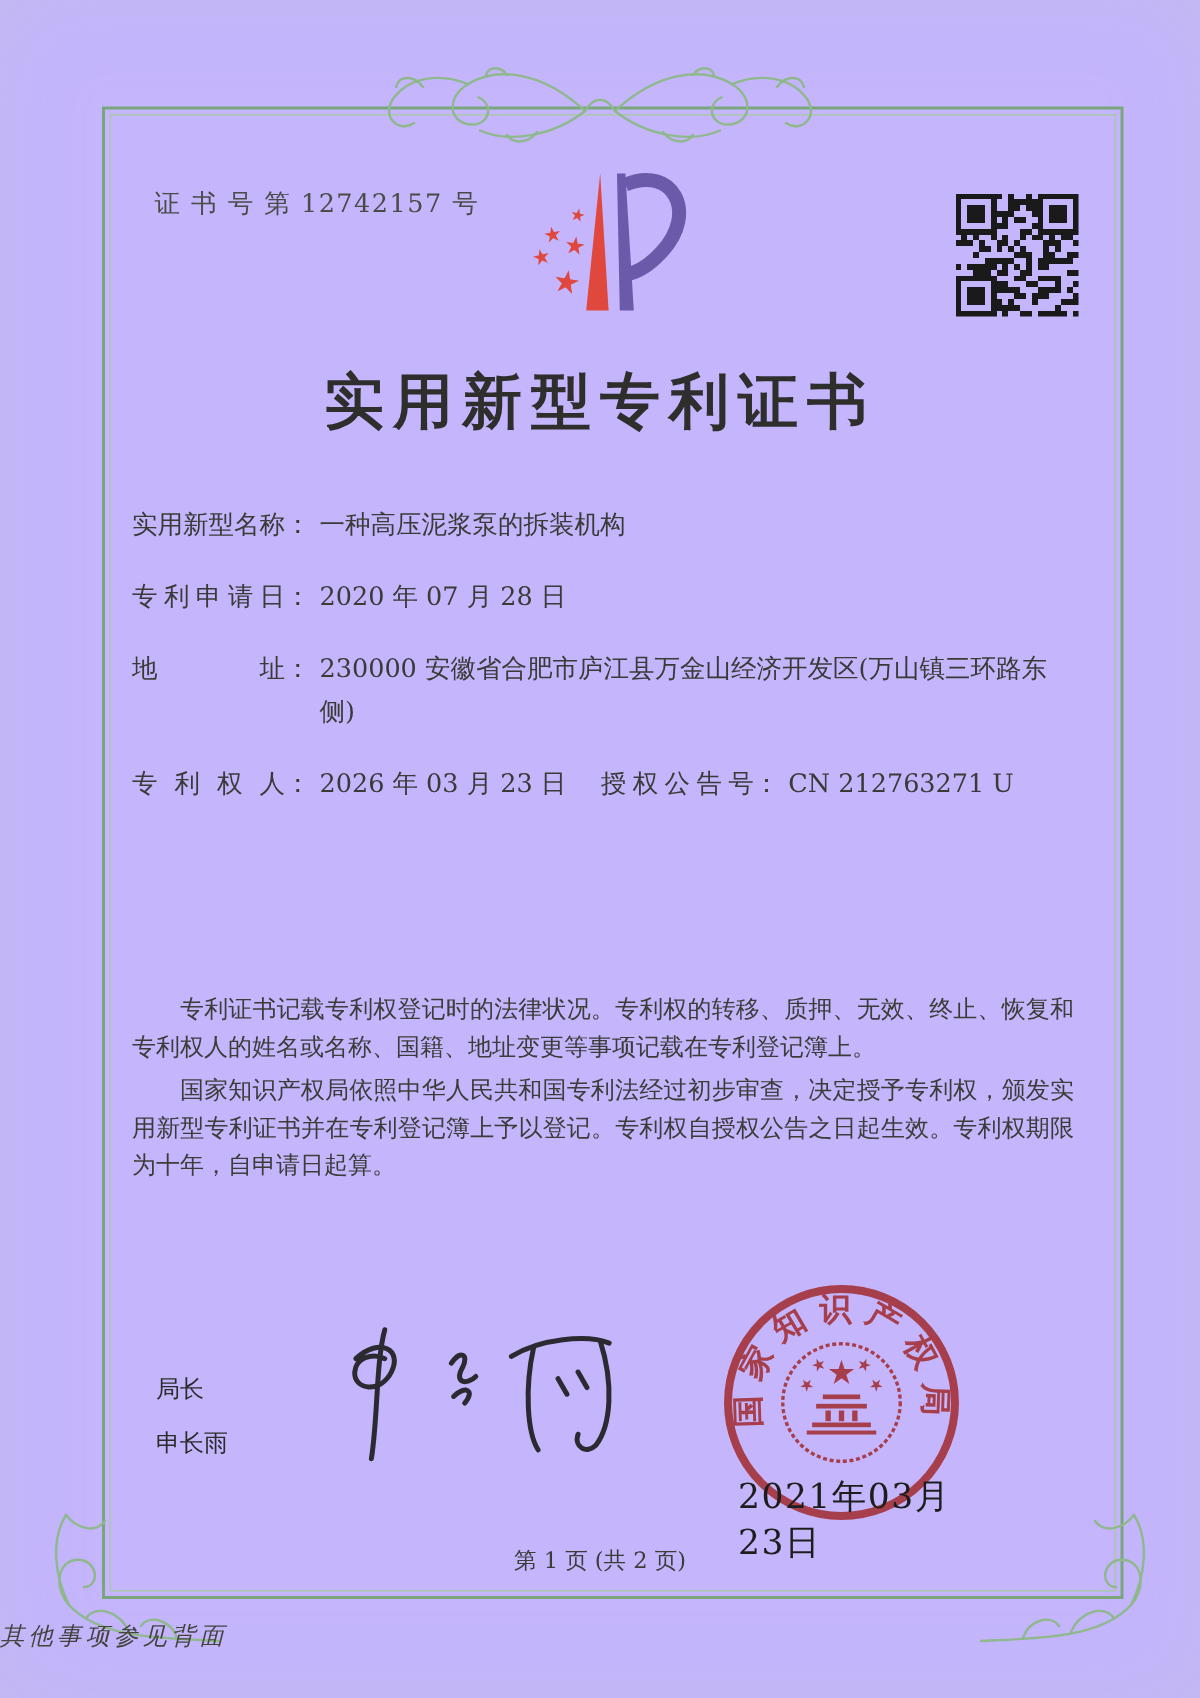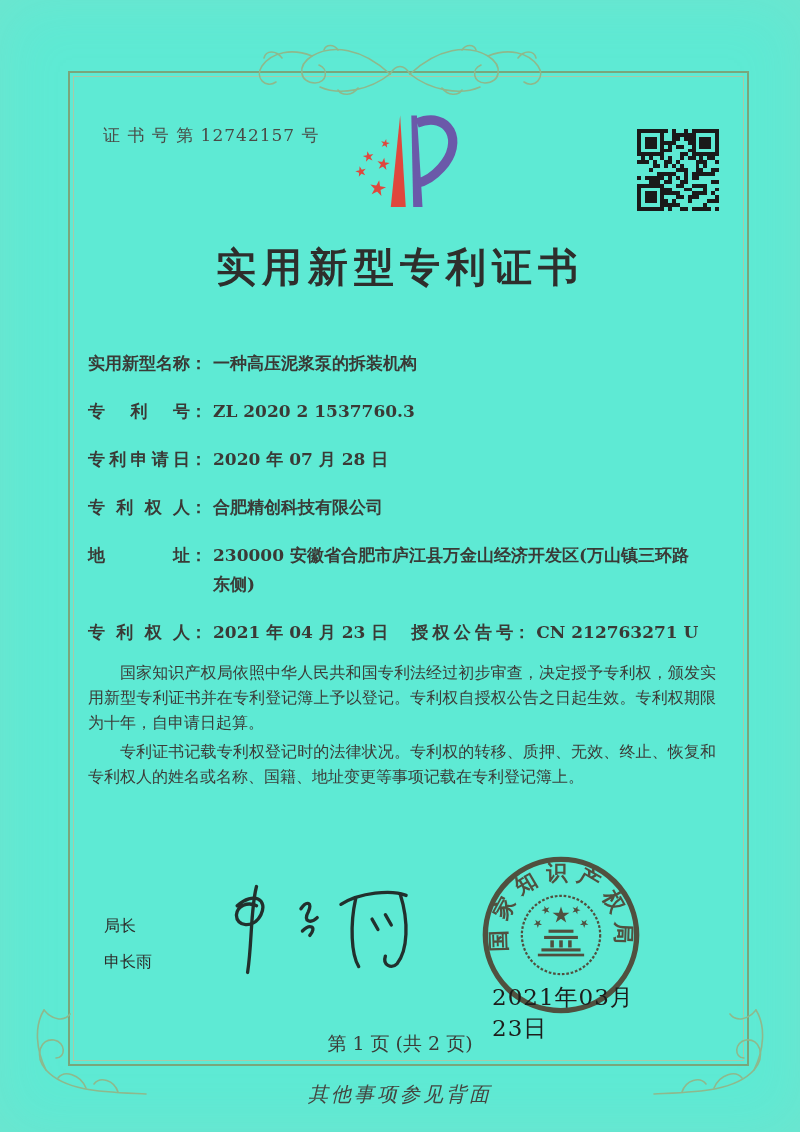--- a/index.html
+++ b/index.html
@@ -3,21 +3,21 @@
 <meta charset="utf-8">
 <style>
   html,body{margin:0;padding:0;}
   body{
     width:800px;height:1132px;
     background:#e9e9e7;
     font-family:"DejaVu Serif","Liberation Serif",serif;
   }
   .sheet{
     position:relative;width:800px;height:1132px;overflow:hidden;
-    background:#5eead4;
+    background:#c4b5fd;
     box-shadow:inset 0 0 60px rgba(190,205,185,.18);
   }
   .frame{
     position:absolute;left:68px;top:71px;width:677px;height:991px;
     border:2px solid #7aa67b;pointer-events:none;
   }
   .frame::after{
     content:"";position:absolute;inset:3px;border:1px solid #aac8a7;
   }
   .cert-no{
@@ -25,21 +25,21 @@
     font-size:17px;color:#4a4a46;letter-spacing:1px;
   }
   .logo{position:absolute;left:336px;top:110px;width:132px;height:112px;}
   .qr{position:absolute;left:637px;top:129px;width:82px;height:82px;}
   .qr svg{width:100%;height:100%;}
   .title{
     position:absolute;left:0;top:240px;width:800px;margin:0;
     text-align:center;font-size:40px;font-weight:700;
     letter-spacing:6px;color:#2e2e2c;
   }
-  .fields{position:absolute;left:88px;top:349px;width:640px;color:#3a3a36;font-weight:bold;}
+  .fields{position:absolute;left:88px;top:336px;width:640px;color:#3a3a36;}
   .row{margin-bottom:19px;font-size:17px;line-height:29px;}
   .lab{display:inline-block;width:102px;text-align:justify;text-align-last:justify;vertical-align:top;}
   .colon{vertical-align:top;}
   .val{display:inline-block;vertical-align:top;margin-left:6px;}
   .row-addr .val{width:490px;}
   .grant-pair2{margin-left:23px;}
   .grant-pair2 .lab{width:102px;}
   .paragraphs{
     position:absolute;left:88px;top:660px;width:628px;
     font-size:16px;line-height:25px;color:#3c3c38;text-align:justify;
@@ -48,25 +48,25 @@
   .director{position:absolute;left:104px;top:908px;font-size:16px;color:#2c2c2a;line-height:36px;}
   .sig{position:absolute;left:215px;top:868px;width:200px;height:120px;}
   .seal{position:absolute;left:472px;top:846px;width:178px;height:178px;mix-blend-mode:multiply;opacity:.92;}
   .seal svg{width:100%;height:100%;}
   .seal-date{
     position:absolute;left:492px;top:982px;width:160px;
     font-size:23px;color:#1d1d1b;letter-spacing:1px;z-index:3;
   }
   .page-num{
     position:absolute;left:0;top:1031px;width:800px;text-align:center;
-    font-size:19px;color:#3c3c38;
+    font-size:15px;color:#3c3c38;
   }
   .back-note{
-    position:absolute;left:0;top:1081px;width:800px;text-align:center;
-    font-size:20px;color:#44443f;letter-spacing:3px;font-style:italic;
+    position:absolute;left:0;top:1081px;width:800px;
+    font-size:16px;color:#44443f;letter-spacing:3px;font-style:italic;
   }
   .flourish-top{position:absolute;left:50%;top:36px;transform:translateX(-50%);width:320px;height:72px;}
   .flourish-bl{position:absolute;left:26px;top:1000px;width:130px;height:100px;}
   .flourish-br{position:absolute;right:26px;top:1000px;width:130px;height:100px;transform:scaleX(-1);}
 </style>
 </head>
 <body>
 
 <svg width="0" height="0" style="position:absolute">
   <defs>
@@ -379,39 +379,33 @@
       </svg>
   </div>
 
   <h1 class="title">实用新型专利证书</h1>
 
   <div class="fields">
     <div class="row">
       <span class="lab">实用新型名称</span><span class="colon">：</span><span class="val">一种高压泥浆泵的拆装机构</span>
     </div>
     <div class="row">
-      <span class="lab">专利号</span><span class="colon">：</span><span class="val">ZL 2020 2 1537760.3</span>
-    </div>
-    <div class="row">
       <span class="lab">专利申请日</span><span class="colon">：</span><span class="val">2020 年 07 月 28 日</span>
-    </div>
-    <div class="row">
-      <span class="lab">专利权人</span><span class="colon">：</span><span class="val">合肥精创科技有限公司</span>
     </div>
     <div class="row row-addr">
       <span class="lab">地址</span><span class="colon">：</span><span class="val">230000 安徽省合肥市庐江县万金山经济开发区(万山镇三环路东侧)</span>
     </div>
     <div class="row">
-      <span><span class="lab">专利权人</span><span class="colon">：</span><span class="val">2021 年 04 月 23 日</span></span><span class="grant-pair2"><span class="lab">授权公告号</span><span class="colon">：</span><span class="val">CN 212763271 U</span></span>
+      <span><span class="lab">专利权人</span><span class="colon">：</span><span class="val">2026 年 03 月 23 日</span></span><span class="grant-pair2"><span class="lab">授权公告号</span><span class="colon">：</span><span class="val">CN 212763271 U</span></span>
     </div>
   </div>
 
   <div class="paragraphs">
+    <p>专利证书记载专利权登记时的法律状况。专利权的转移、质押、无效、终止、恢复和专利权人的姓名或名称、国籍、地址变更等事项记载在专利登记簿上。</p>
     <p>国家知识产权局依照中华人民共和国专利法经过初步审查，决定授予专利权，颁发实用新型专利证书并在专利登记簿上予以登记。专利权自授权公告之日起生效。专利权期限为十年，自申请日起算。</p>
-    <p>专利证书记载专利权登记时的法律状况。专利权的转移、质押、无效、终止、恢复和专利权人的姓名或名称、国籍、地址变更等事项记载在专利登记簿上。</p>
   </div>
 
   <div class="director">
     <div>局长</div>
     <div>申长雨</div>
   </div>
 
   <svg class="sig" viewBox="0 0 270 140">
     <g stroke="#1c1c1c" stroke-width="4.5" stroke-linecap="round" fill="none" opacity="0.9">
       <path d="M56,14 C48,44 50,92 44,130"></path>

